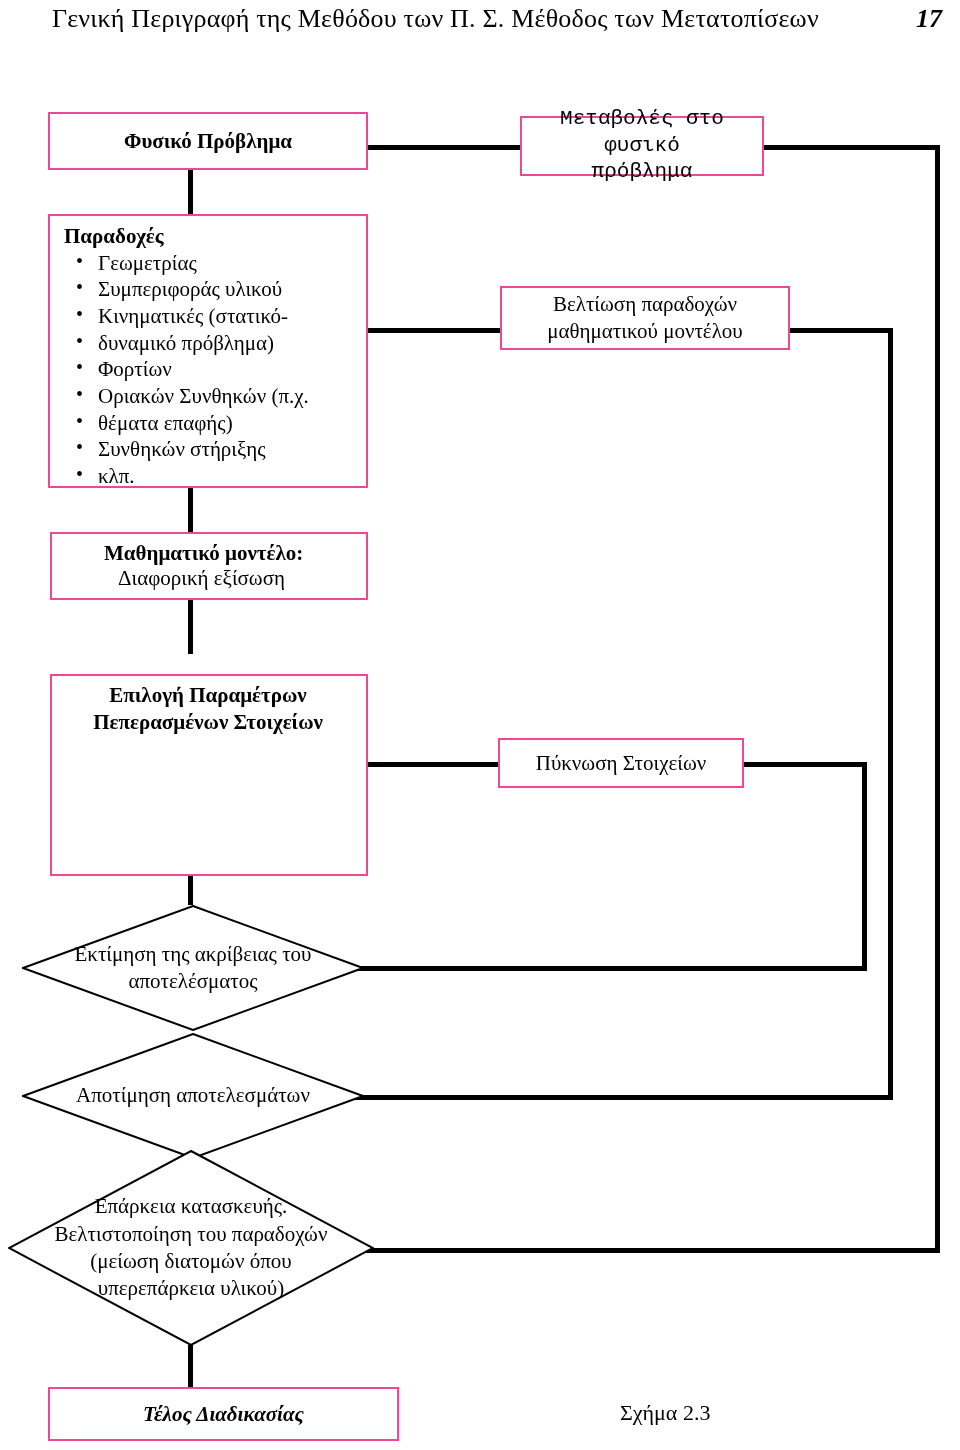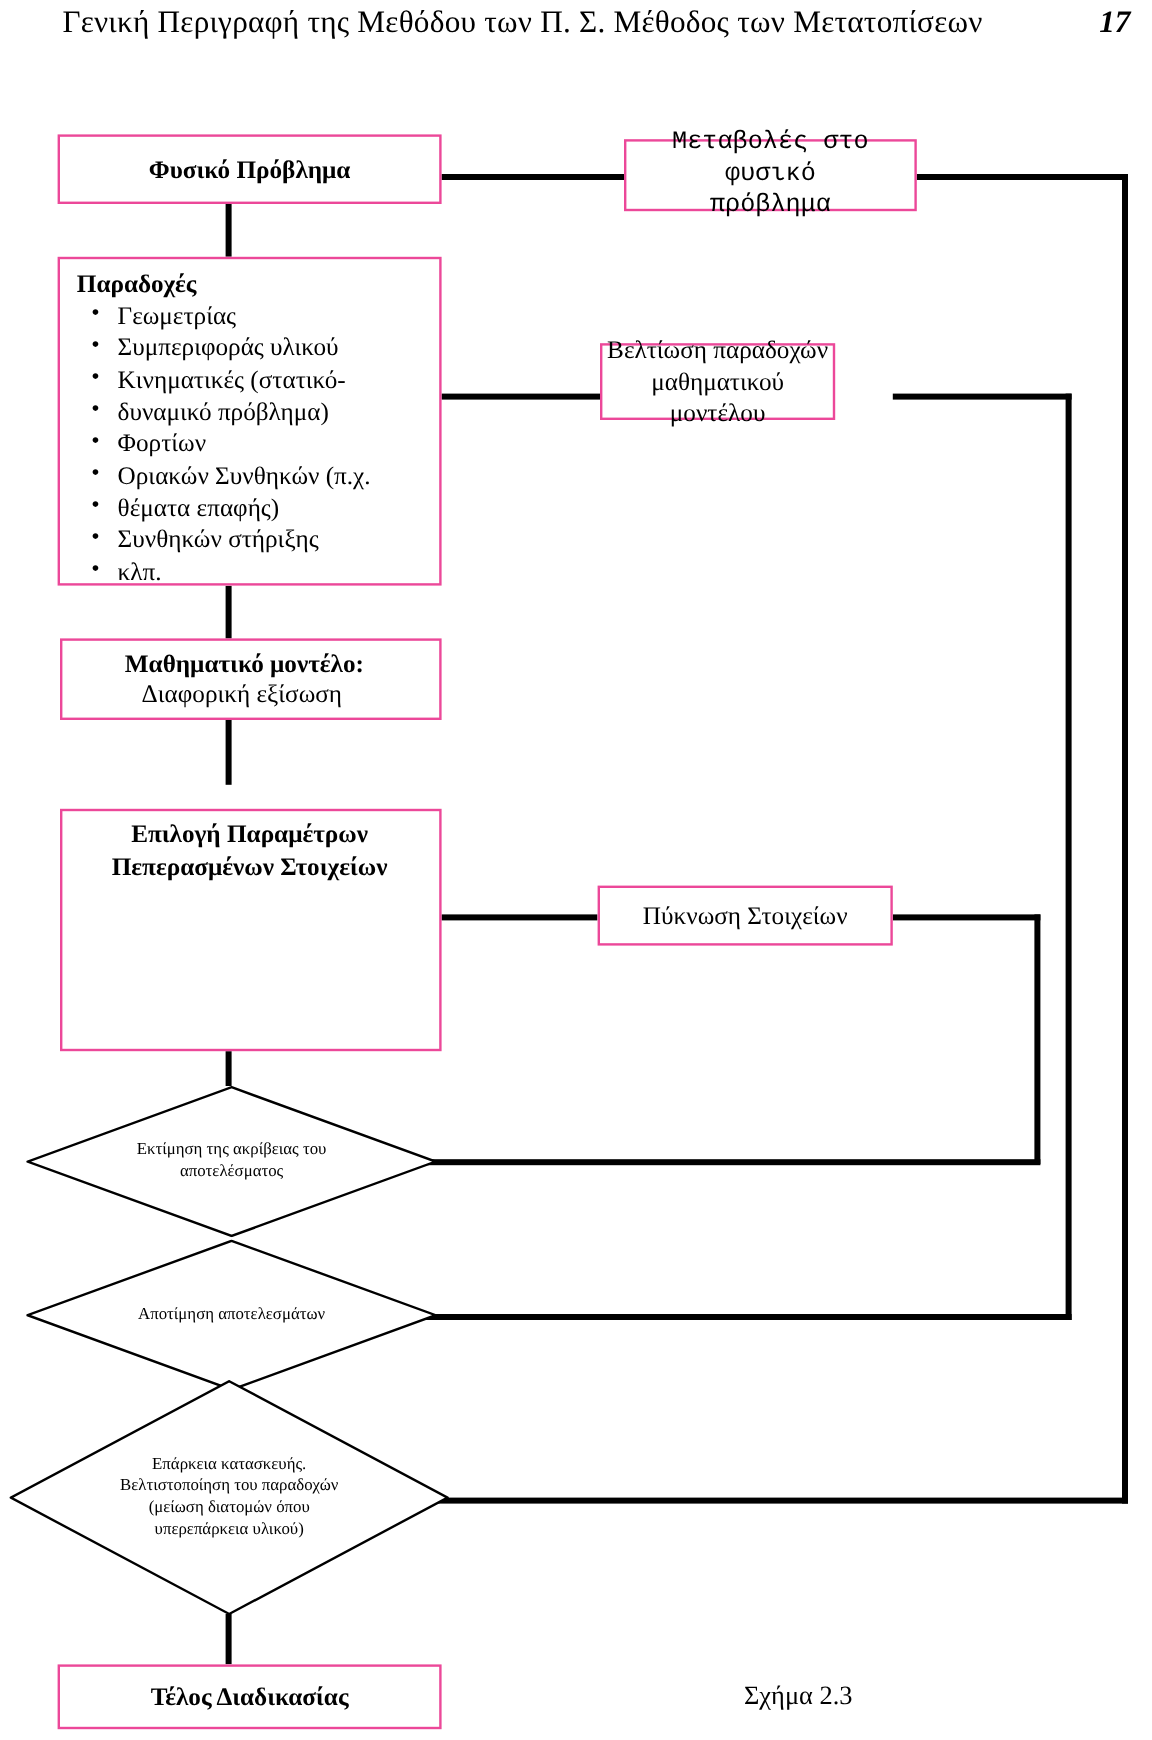--- a/index.html
+++ b/index.html
@@ -46,21 +46,21 @@
   .pad{padding:8px 10px 8px 14px;}
 
   
   .diamond{
     position:absolute;z-index:5;
   }
   .diamond svg{display:block;position:absolute;left:0;top:0;}
   .diamond .dtext{
     position:absolute;left:0;top:0;width:100%;height:100%;
     display:flex;align-items:center;justify-content:center;
-    text-align:center;font-size:14px;line-height:1.3;
+    text-align:center;font-size:21px;line-height:1.3;
     padding:0 10px;box-sizing:border-box;
   }
 
   
   .ln{position:absolute;background:#000;z-index:1;}
   .lnh{height:5px;}
   .lnv{width:5px;}
 
   
   #caption{
@@ -122,40 +122,40 @@
       <li><span>Κινηματικές (στατικό-</span></li>
       <li style="padding-left:34px;"><span>δυναμικό πρόβλημα)</span></li>
       <li><span>Φορτίων</span></li>
       <li><span>Οριακών Συνθηκών (π.χ.</span></li>
       <li style="padding-left:34px;"><span>θέματα επαφής)</span></li>
       <li><span>Συνθηκών στήριξης</span></li>
       <li><span>κλπ.</span></li>
     </ul>
   </div>
 
-  <div class="box" style="left:500px;top:286px;width:196px;height:64px;">
+  <div class="box" style="left:500px;top:286px;width:290px;height:64px;">
     <div class="ctr">Βελτίωση παραδοχών</div>
     <div class="ctr">μαθηματικού μοντέλου</div>
   </div>
 
   <div class="box" style="left:50px;top:532px;width:318px;height:68px;padding-left:52px;box-sizing:border-box;">
     <div class="title" style="text-align:left;">Μαθηματικό μοντέλο:</div>
     <div style="text-align:left;font-size:21px;padding-left:14px;">Διαφορική εξίσωση</div>
   </div>
 
   <div class="box" style="left:50px;top:674px;width:318px;height:202px;justify-content:flex-start;padding:6px 8px 6px 6px;box-sizing:border-box;">
     <div class="ctr title">Επιλογή Παραμέτρων</div>
     <div class="ctr title">Πεπερασμένων Στοιχείων</div>
   </div>
 
   <div class="box" style="left:498px;top:738px;width:246px;height:50px;align-items:center;">
     <div class="ctr">Πύκνωση Στοιχείων</div>
   </div>
 
-  <div class="box" style="left:48px;top:1387px;width:320px;height:54px;">
+  <div class="box" style="left:48px;top:1387px;width:351px;height:54px;font-style:italic;">
     <div class="ctr title">Τέλος Διαδικασίας</div>
   </div>
 
   <div class="diamond" style="left:22px;top:905px;width:342px;height:126px;">
     <svg width="342" height="126" viewBox="0 0 342 126">
       <polygon points="171,1 341,63 171,125 1,63" fill="#ffffff" stroke="#000000" stroke-width="2"></polygon>
     </svg>
     <div class="dtext">
       <div>
         <div>Εκτίμηση της ακρίβειας του</div>

